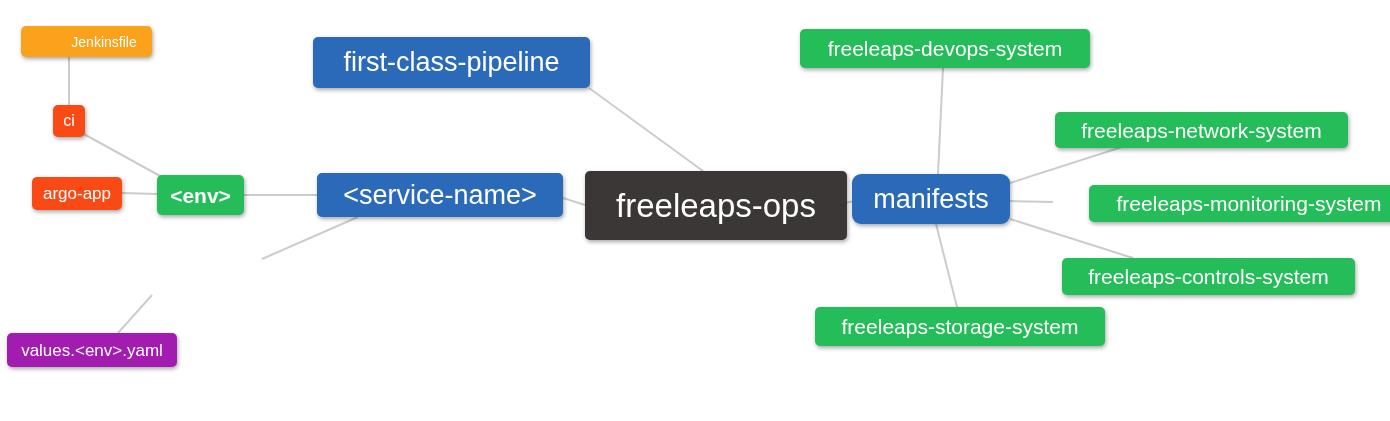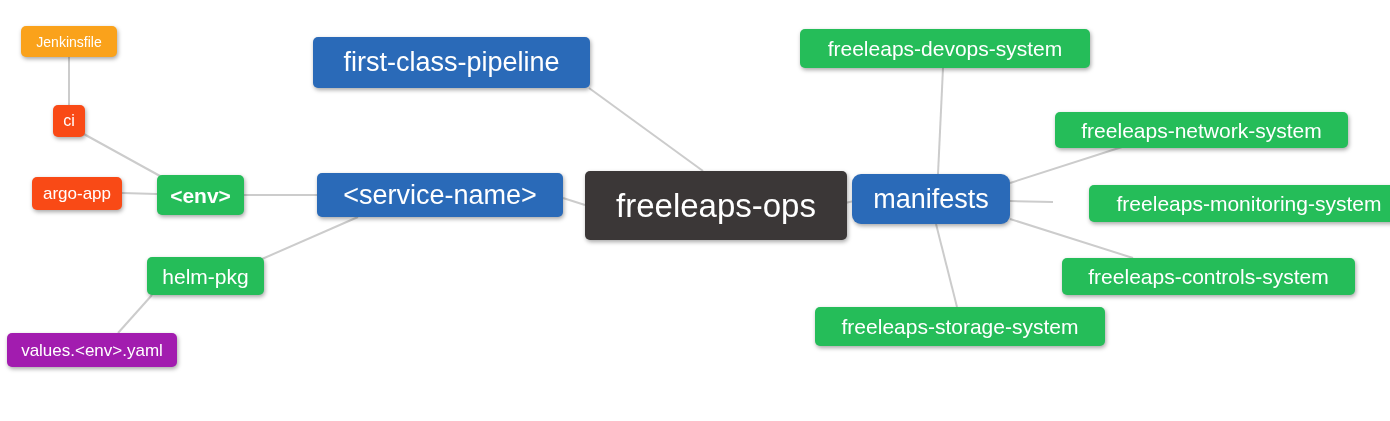--- a/index.html
+++ b/index.html
@@ -66,25 +66,24 @@
     <line x1="589" y1="88" x2="703" y2="171"></line>
     <line x1="563" y1="198" x2="585" y2="205"></line>
     <line x1="845" y1="203" x2="854" y2="201"></line>
     <line x1="938" y1="174" x2="943" y2="68"></line>
     <line x1="1010" y1="183" x2="1122" y2="147"></line>
     <line x1="1010" y1="201" x2="1053" y2="202"></line>
     <line x1="1010" y1="219" x2="1133" y2="258"></line>
     <line x1="936" y1="224" x2="957" y2="307"></line>
   </svg>
 
-  <div class="node" id="node-jenkinsfile" style="background-color: rgb(250, 162, 27); color: rgb(255, 255, 255);">Jenkinsfile</div>
+  <div class="node" id="node-jenkinsfile" style="background-color: rgb(250, 162, 27); color: rgb(255, 255, 255); padding-left: 35px;">Jenkinsfile</div>
   <div class="node" id="node-ci" style="background-color: rgb(249, 74, 22); color: rgb(255, 255, 255);">ci</div>
   <div class="node" id="node-argo-app" style="background-color: rgb(249, 74, 22); color: rgb(255, 255, 255);">argo-app</div>
   <div class="node" id="node-env" style="background-color: rgb(37, 189, 89); color: rgb(255, 255, 255); font-weight: bold;">&lt;env&gt;</div>
-  <div class="node" id="node-helm-pkg" style="background-color: rgb(37, 189, 89); color: rgb(255, 255, 255);">helm-pkg</div>
   <div class="node" id="node-values-env-yaml" style="background-color: #a21caf; color: rgb(255, 255, 255);">values.&lt;env&gt;.yaml</div>
   <div class="node" id="node-first-class-pipeline" style="background-color: rgb(42, 106, 184); color: rgb(255, 255, 255);">first-class-pipeline</div>
   <div class="node" id="node-service-name" style="background-color: rgb(42, 106, 184); color: rgb(255, 255, 255);">&lt;service-name&gt;</div>
   <div class="node" id="node-freeleaps-ops" style="background-color: rgb(59, 55, 55); color: rgb(255, 255, 255);">freeleaps-ops</div>
   <div class="node" id="node-manifests" style="background-color: rgb(42, 106, 184); color: rgb(255, 255, 255); border-radius: 9px;">manifests</div>
   <div class="node" id="node-devops-system" style="background-color: rgb(37, 189, 89); color: rgb(255, 255, 255);">freeleaps-devops-system</div>
   <div class="node" id="node-network-system" style="background-color: rgb(37, 189, 89); color: rgb(255, 255, 255);">freeleaps-network-system</div>
   <div class="node" id="node-monitoring-system" style="background-color: rgb(37, 189, 89); color: rgb(255, 255, 255); margin-left: 36px;">freeleaps-monitoring-system</div>
   <div class="node" id="node-storage-system" style="background-color: rgb(37, 189, 89); color: rgb(255, 255, 255);">freeleaps-storage-system</div>
   <div class="node" id="node-controls-system" style="background-color: rgb(37, 189, 89); color: rgb(255, 255, 255);">freeleaps-controls-system</div>

